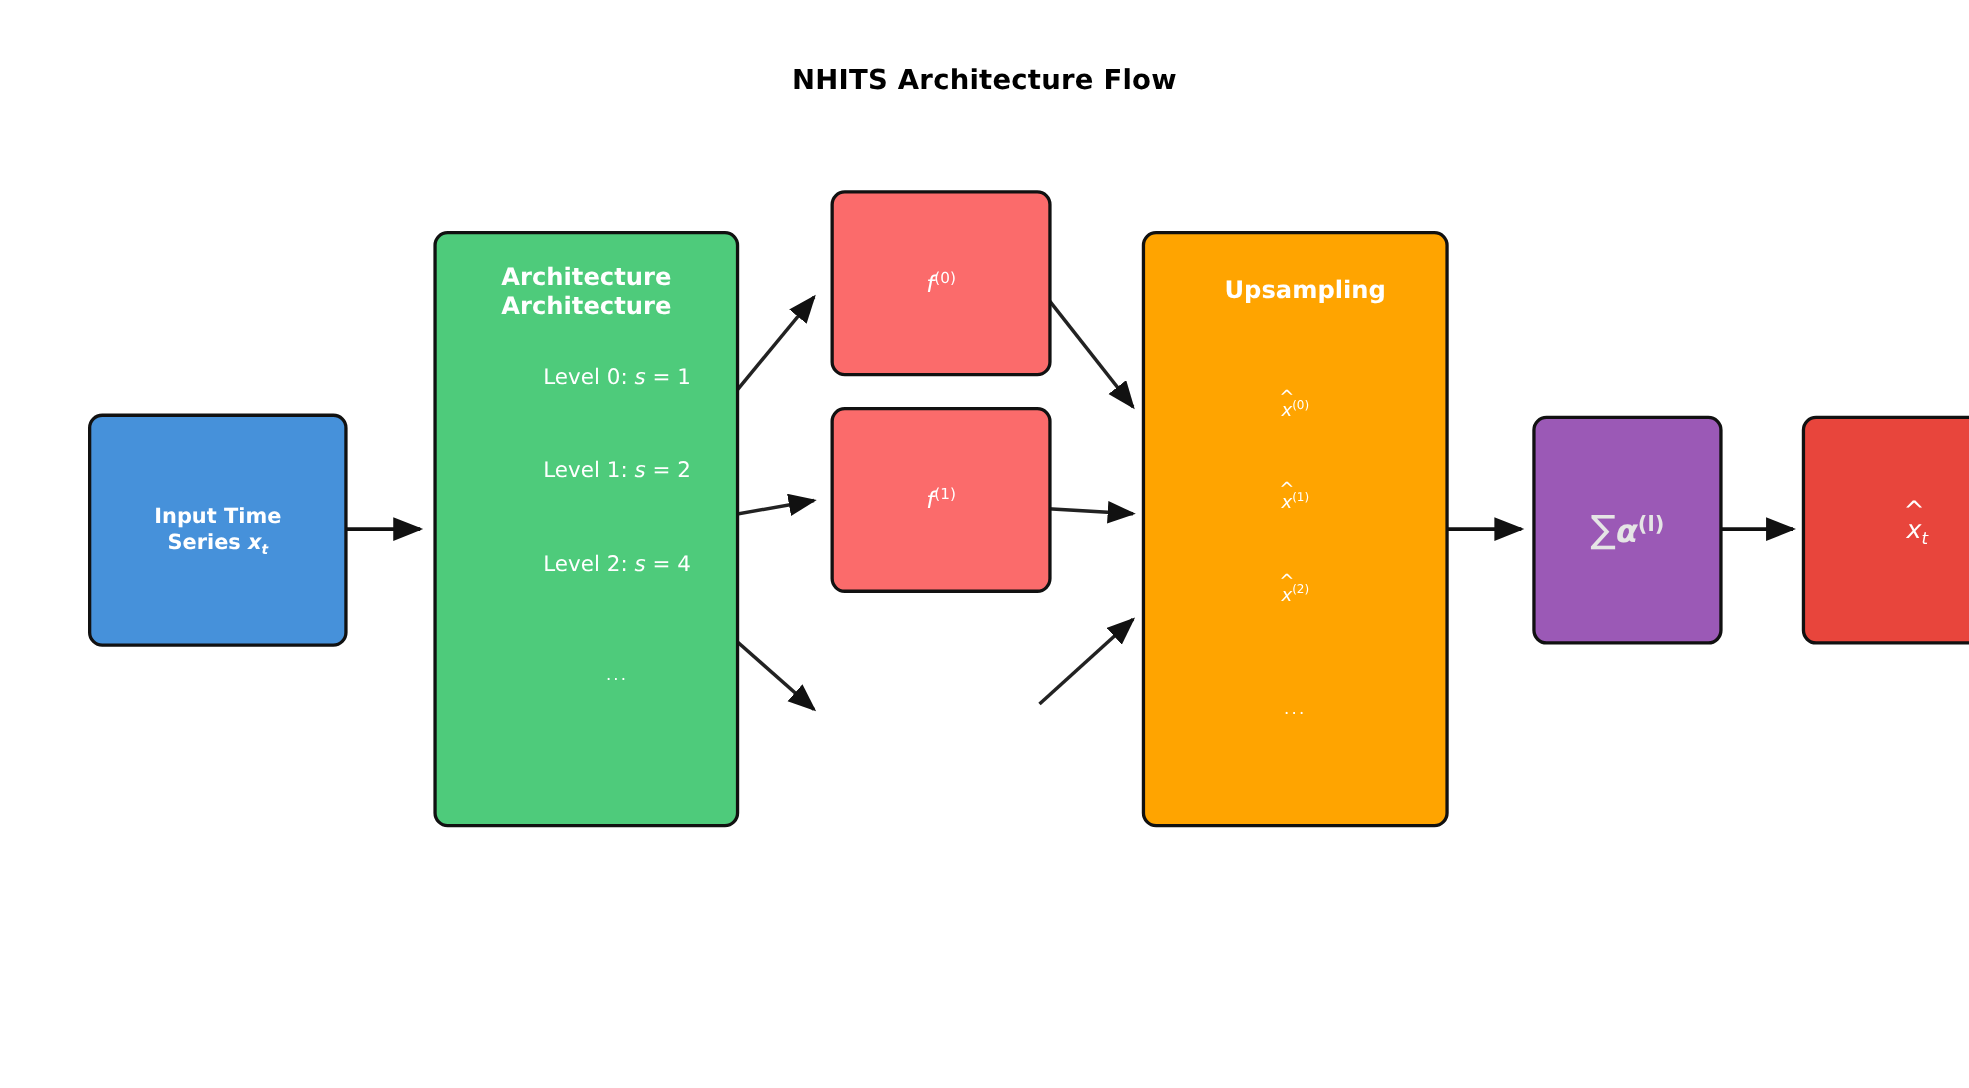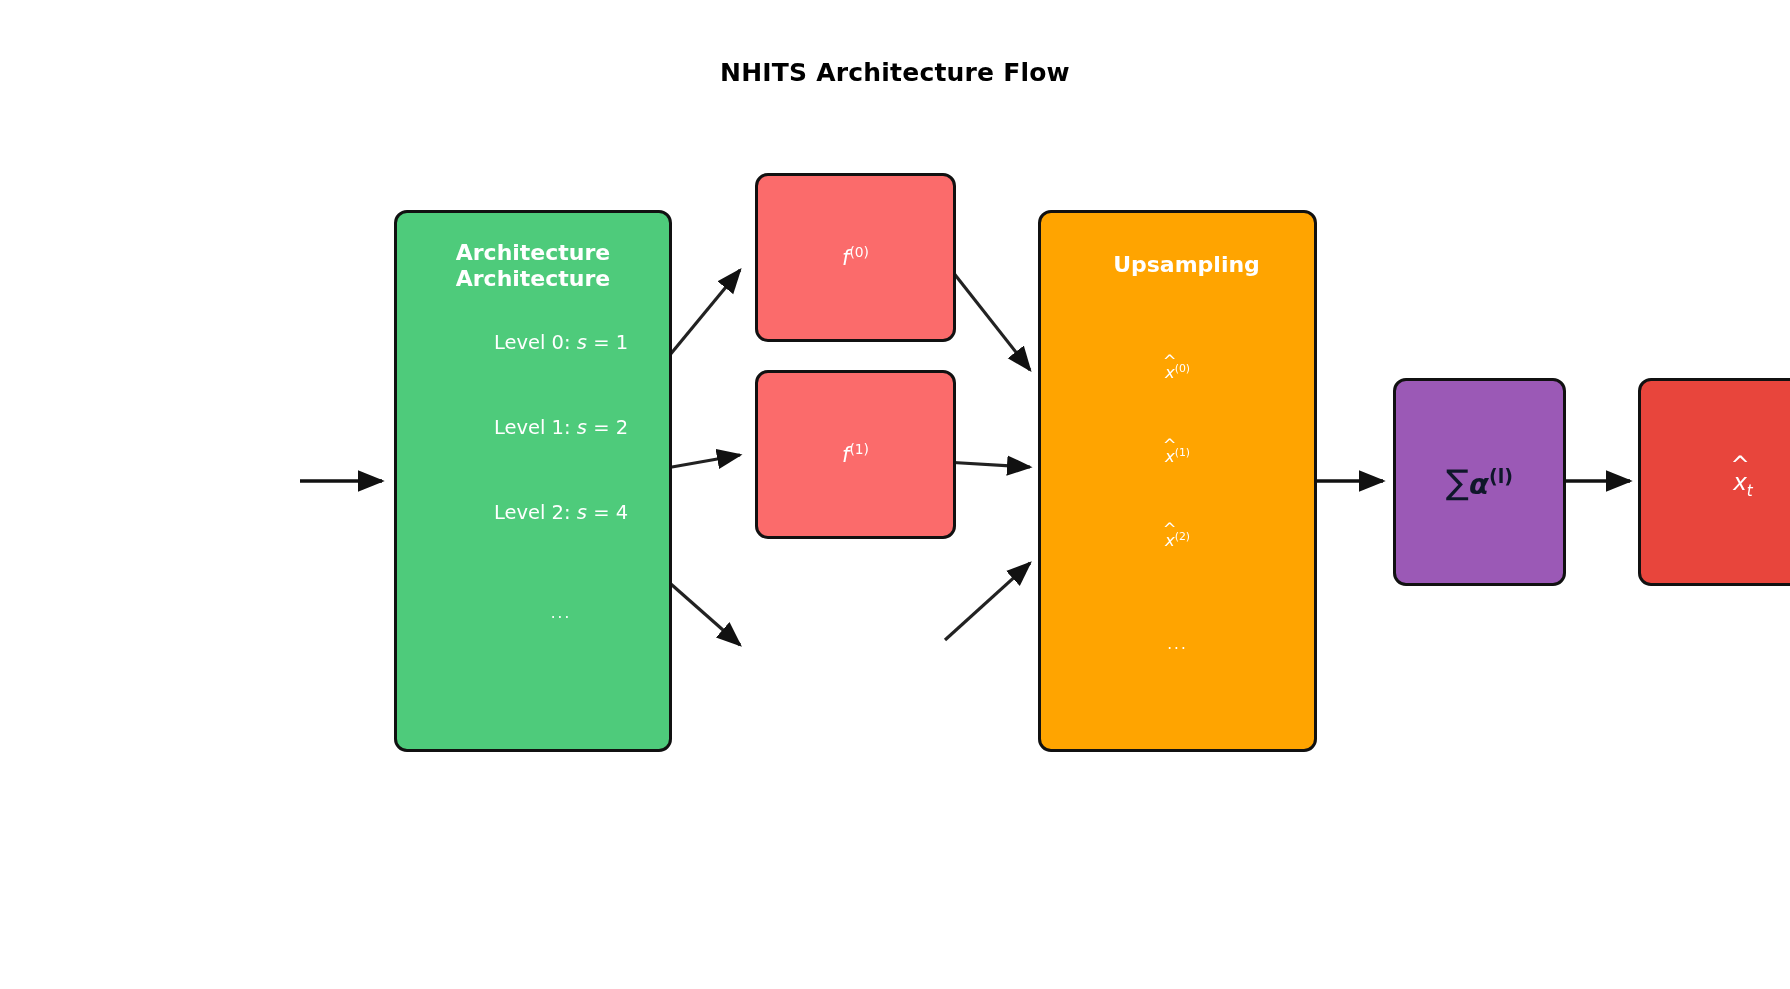--- a/index.html
+++ b/index.html
@@ -75,21 +75,21 @@
   #n-upsample .out.o0{top:0px;}
   #n-upsample .out.o1{top:84px;}
   #n-upsample .out.o2{top:168px;}
   #n-upsample .out.dots{top:272px;font-size:15px;letter-spacing:2px;}
 
   
   #n-sum{
     left:1393px;top:378px;width:173px;height:208px;background:#9B59B6;
     justify-content:center;align-items:center;
   }
-  #n-sum .lbl{font-size:29px;color:#0f172a;font-weight:600;}
+  #n-sum .lbl{font-size:29px;color:#e5e5e5;font-weight:600;}
 
   
   #n-output{
     left:1638px;top:378px;width:210px;height:208px;background:#E8453C;
     justify-content:center;align-items:center;
   }
   #n-output .lbl{font-size:23px;color:#fff;}
 
   
   .it{font-style:italic;}
@@ -131,20 +131,26 @@
 
     <line x1="945" y1="462" x2="1030" y2="467" stroke="#222222" stroke-width="3.2" marker-end="url(#ah)"></line>
 
     <line x1="945" y1="640" x2="1030" y2="563" stroke="#222222" stroke-width="3.2" marker-end="url(#ah)"></line>
 
     <line x1="1303" y1="481" x2="1383" y2="481" stroke="#111111" stroke-width="3.4" marker-end="url(#ah)"></line>
 
     <line x1="1545" y1="481" x2="1630" y2="481" stroke="#111111" stroke-width="3.4" marker-end="url(#ah)"></line>
   </svg>
 
+  <div class="node" id="n-input">
+    <div class="lbl">
+      <span>Input Time</span><br>
+      <span>Series </span><span class="it">x</span><sub class="sb">t</sub>
+    </div>
+  </div>
 
   <div class="node" id="n-decomp">
     <div class="head">
       <span>Architecture</span><br>
       <span>Architecture</span>
     </div>
     <div class="levels">
       <div class="lvl l0">
         <span>Level 0: </span><span class="it">s</span><span> = 1</span>
       </div>

